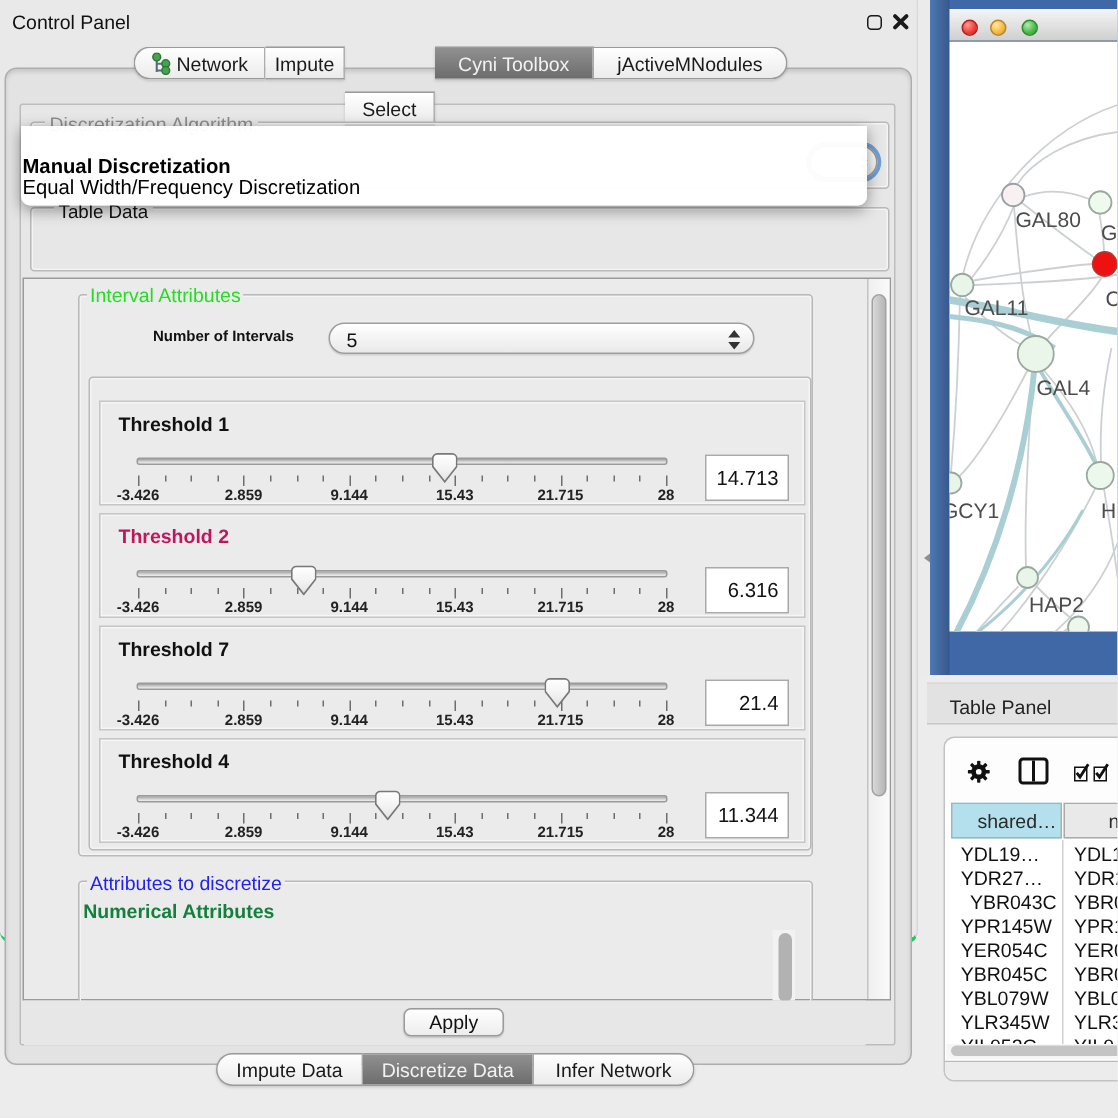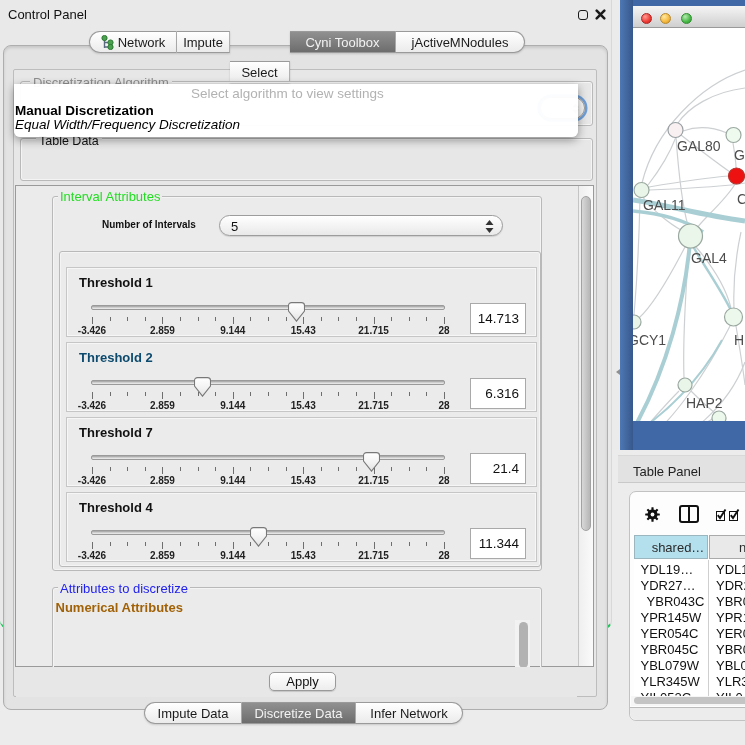--- a/index.html
+++ b/index.html
@@ -84,21 +84,21 @@
             <linearGradient id="g0" x1="0" y1="0" x2="0" y2="1">
               <stop offset="0" stop-color="#ffffff"></stop>
               <stop offset="0.55" stop-color="#f2f2f2"></stop>
               <stop offset="1" stop-color="#e2e2e2"></stop>
             </linearGradient>
           </defs>
         </svg>
         <div class="abs" style="left:403px;top:35px;width:56px;height:31px;background:#fff;border:1px solid #a9a9a9;font-size:13.5px;color:#111;text-align:right;line-height:30px;padding-right:6px;">14.713</div>
       </div>
       <div class="abs" style="left:66px;top:342px;width:471px;height:70px;background:#ebebeb;border:1px solid #c6c6c6;box-shadow:inset 0 0 0 1px #f6f6f6;">
-        <div class="abs" style="left:12px;top:7px;font-size:13px;font-weight:bold;color:#0c4a6e;">Threshold 2</div>
+        <div class="abs" style="left:12px;top:7px;font-size:13px;font-weight:bold;color:#be185d;">Threshold 2</div>
         <div class="abs" style="left:24px;top:37px;width:354px;height:4.5px;background:linear-gradient(#9e9e9e,#d2d2d2 55%,#efefef);border:1px solid #9a9a9a;border-radius:2px;"></div>
         <div class="abs" style="left:25.0px;top:48.5px;width:1px;height:7px;background:#6e6e6e;"></div>
         <div class="abs" style="left:42.6px;top:48.5px;width:1px;height:4px;background:#6e6e6e;"></div>
         <div class="abs" style="left:60.2px;top:48.5px;width:1px;height:4px;background:#6e6e6e;"></div>
         <div class="abs" style="left:77.8px;top:48.5px;width:1px;height:4px;background:#6e6e6e;"></div>
         <div class="abs" style="left:95.4px;top:48.5px;width:1px;height:7px;background:#6e6e6e;"></div>
         <div class="abs" style="left:113.0px;top:48.5px;width:1px;height:4px;background:#6e6e6e;"></div>
         <div class="abs" style="left:130.6px;top:48.5px;width:1px;height:4px;background:#6e6e6e;"></div>
         <div class="abs" style="left:148.2px;top:48.5px;width:1px;height:4px;background:#6e6e6e;"></div>
         <div class="abs" style="left:165.8px;top:48.5px;width:1px;height:7px;background:#6e6e6e;"></div>
@@ -213,21 +213,21 @@
               <stop offset="1" stop-color="#e2e2e2"></stop>
             </linearGradient>
           </defs>
         </svg>
         <div class="abs" style="left:403px;top:35px;width:56px;height:31px;background:#fff;border:1px solid #a9a9a9;font-size:13.5px;color:#111;text-align:right;line-height:30px;padding-right:6px;">11.344</div>
       </div>
     </div>
 
   <div class="abs" style="left:52px;top:587px;width:490px;height:85px;border:1px solid #b9b9b9;border-top-left-radius:3px;border-top-right-radius:3px;box-shadow:inset 0 0 0 1px #f4f4f4;"></div>
   <div class="abs" style="left:58px;top:581px;background:#ebebeb;padding:0 2px;font-size:13px;color:#2222ee;">Attributes to discretize</div>
-  <div class="abs" style="left:55.5px;top:600px;font-size:13px;font-weight:bold;color:#a16207;">Numerical Attributes</div>
+  <div class="abs" style="left:55.5px;top:600px;font-size:13px;font-weight:bold;color:#15803d;">Numerical Attributes</div>
   <div class="abs" style="left:515px;top:620px;width:14.5px;height:47px;background:#f2f2f2;"></div>
   <div class="abs" style="left:519px;top:622px;width:8.6px;height:46px;background:#b2b2b2;border-radius:5px;"></div>
 
   <div class="abs" style="left:16px;top:667px;width:561px;height:30px;background:#e7e7e7;"></div>
 
   <div class="abs" style="left:269px;top:671.5px;width:67px;height:19.5px;background:linear-gradient(#ffffff,#ededed);border:1px solid #9a9a9a;border-radius:5px;text-align:center;font-size:13px;color:#111;line-height:18px;box-shadow:0 1px 1px rgba(0,0,0,0.15);">Apply</div>
 
   <div id="toptabs">
       <div class="abs" style="left:89px;top:31px;width:88px;height:22px;background:linear-gradient(#ffffff,#ebebeb);color:#1a1a1a;border-top-left-radius:11px;border-bottom-left-radius:11px;border-top:1px solid #9a9a9a;border-bottom:1px solid #9a9a9a;border-left:1px solid #9a9a9a;border-right:1px solid #b0b0b0;font-size:13px;text-align:center;line-height:21px;box-shadow:0 1px 2px rgba(0,0,0,0.15);"><svg style="vertical-align:-3px;margin-right:4px;" width="13" height="15" viewBox="0 0 13 15">
           <path d="M3.5 4 V13 M3.5 7.5 H8 M3.5 12 H8" stroke="#5a6b80" stroke-width="1.4" fill="none"></path>
@@ -249,23 +249,22 @@
 
   <div class="abs" style="left:20px;top:81px;width:573px;height:45px;border:1px solid #b9b9b9;border-radius:3px;box-shadow:inset 0 0 0 1px #f4f4f4;"></div>
   <div class="abs" style="left:30px;top:75px;background:#e7e7e7;padding:0 3px;font-size:13px;color:#8d8d8d;">Discretization Algorithm</div>
   <div class="abs" style="left:540px;top:97px;width:45px;height:22px;border-radius:11px;box-shadow:0 0 0 2.5px #6f9fd8;background:linear-gradient(#ffffff,#ebebeb);border:1px solid #999;"></div>
   <svg class="abs" style="left:571.5px;top:103px;" width="7" height="11" viewBox="0 0 9 13">
     <path d="M4.5 0 L8.5 5 L0.5 5 Z" fill="#aaa"></path>
       <path d="M4.5 13 L8.5 8 L0.5 8 Z" fill="#aaa"></path>
   </svg>
 
   <div class="abs" style="left:14px;top:84px;width:564px;height:52.5px;background:rgba(255,255,255,0.965);border-radius:0 0 6px 6px;box-shadow:0 3px 10px rgba(0,0,0,0.4);"></div>
-  <div class="abs" style="left:191px;top:86px;font-size:13.5px;color:#b2b2b2;">Select algorithm to view settings</div>
   <div class="abs" style="left:15px;top:103px;font-size:13.5px;font-weight:bold;color:#000;">Manual Discretization</div>
-  <div class="abs" style="left:15px;top:117px;font-size:13.5px;color:#000;font-style:italic;">Equal Width/Frequency Discretization</div>
+  <div class="abs" style="left:15px;top:117px;font-size:13.5px;color:#000;">Equal Width/Frequency Discretization</div>
 </div>
 
 <div class="abs" style="left:612px;top:0;width:9px;height:745px;background:#ebebeb;"></div>
 <div class="abs" style="left:615.5px;top:369px;width:0;height:0;border-top:3px solid transparent;border-bottom:3px solid transparent;border-right:4px solid #8f8f8f;"></div>
 
 <div class="abs" style="left:620px;top:0;width:125px;height:450px;background:#4068a6;"></div>
 <div class="abs" style="left:620px;top:0;width:13px;height:450px;background:linear-gradient(90deg,#4e78b4,#37588c);"></div>
 <div class="abs" style="left:633px;top:6px;width:112px;height:22px;background:linear-gradient(#f5f5f5,#cfcfcf);border-bottom:1px solid #9a9a9a;"></div>
 <div class="abs" style="left:641px;top:13px;width:11px;height:11px;border-radius:50%;background:radial-gradient(circle at 35% 30%,#ff9a94,#ee3b34 60%,#c81f18);border:0.5px solid #ac2422;"></div>
 <div class="abs" style="left:660px;top:13px;width:11px;height:11px;border-radius:50%;background:radial-gradient(circle at 35% 30%,#ffe9a0,#f6b73c 60%,#d0922a);border:0.5px solid #b4882e;"></div>

